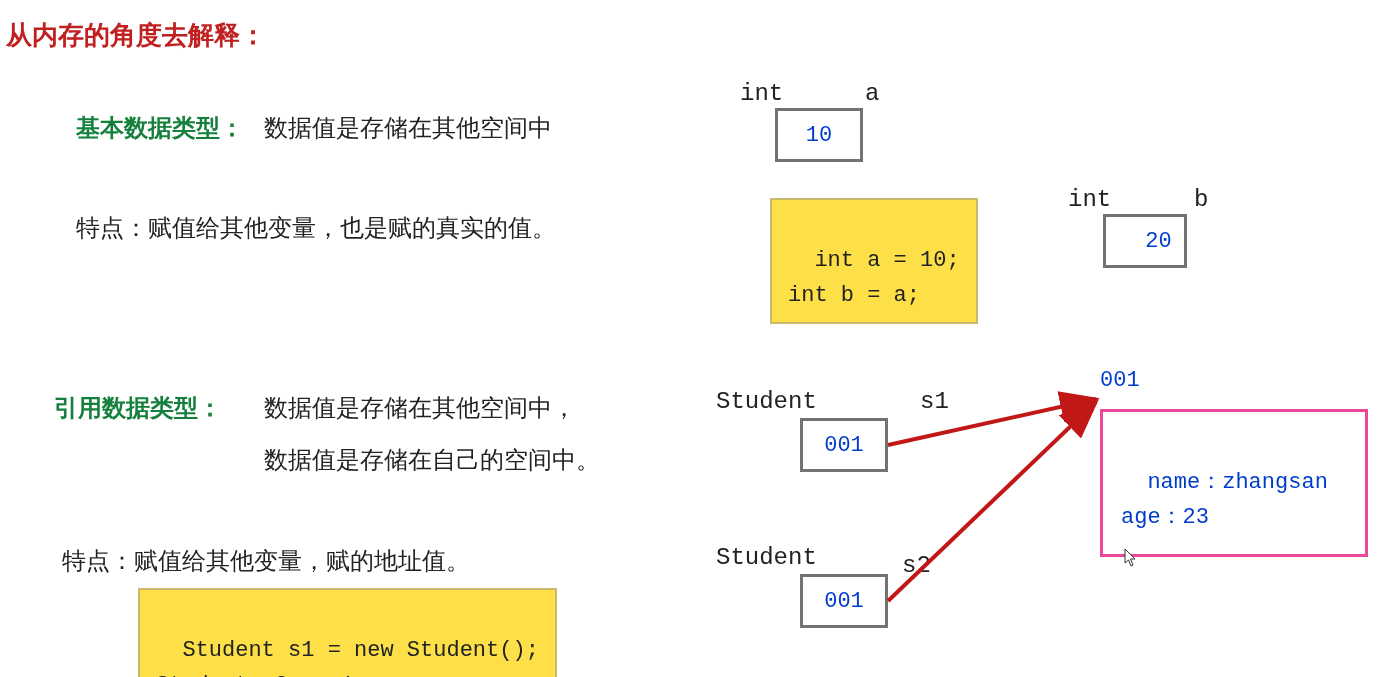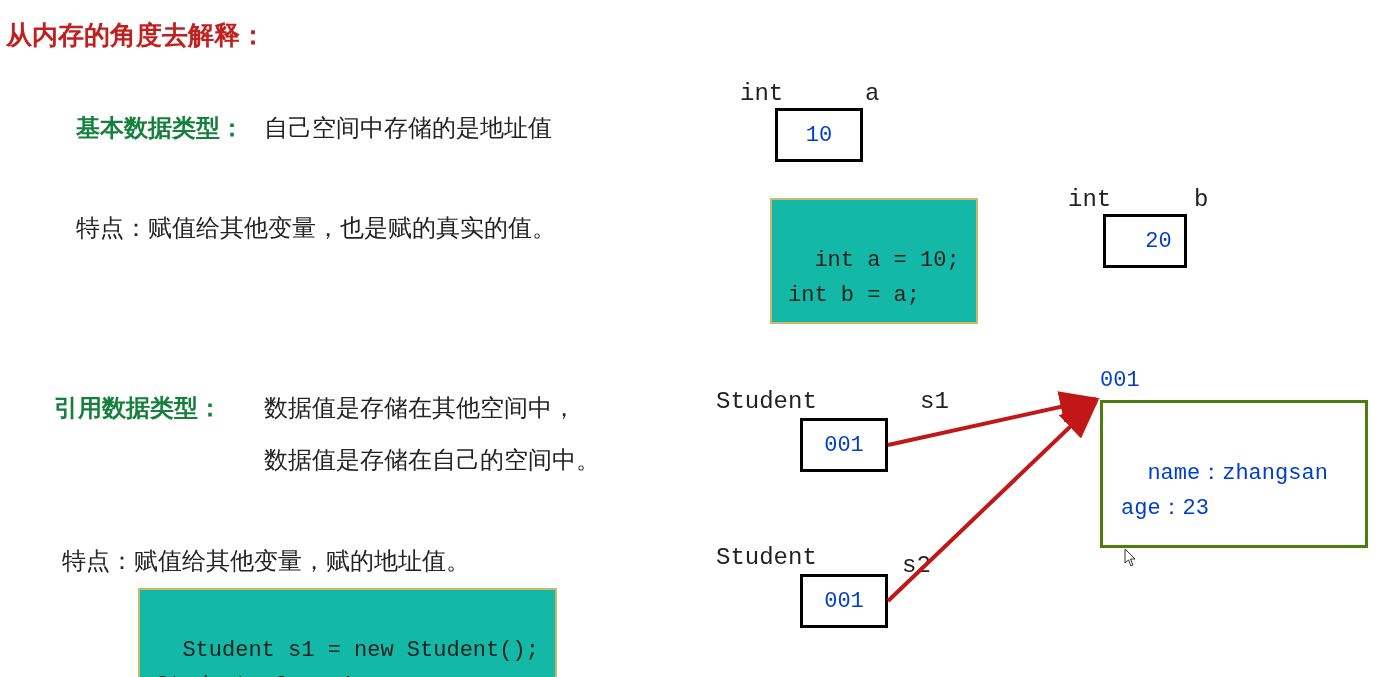--- a/index.html
+++ b/index.html
@@ -24,51 +24,52 @@
       font-size: 24px;
       position: absolute;
     }
     .body-text {
       color: #222;
       font-size: 24px;
       position: absolute;
     }
     .code-box {
       position: absolute;
-      background: #14b8a6;
+      background: #fde047;
       border: 2px solid #c9b96a;
       padding: 8px 16px;
       font-family: "Courier New", Consolas, monospace;
       font-size: 22px;
       line-height: 1.6;
       color: #222;
       white-space: pre;
     }
     .mem-box {
       position: absolute;
-      border: 3px solid #000000;
+      border: 3px solid #737373;
       background: #fff;
       font-family: "Courier New", Consolas, monospace;
       font-size: 22px;
       color: #003dcc;
       text-align: center;
       display: flex;
       align-items: center;
       justify-content: center;
     }
     .obj-box {
       position: absolute;
-      border: 3px solid #4d7c0f;
+      border: 3px solid #ec4899;
       background: #fff;
       font-family: "Courier New", Consolas, monospace;
       font-size: 22px;
       color: #003dcc;
       padding: 18px 18px;
       line-height: 1.6;
       white-space: pre;
+      margin-top: 9px;
     }
     .mem-label {
       position: absolute;
       font-family: "Courier New", Consolas, monospace;
       font-size: 24px;
       color: #222;
     }
     .addr-label {
       position: absolute;
       font-family: "Courier New", Consolas, monospace;
@@ -86,21 +87,21 @@
       width: 14px;
       height: 20px;
     }
   </style>
 </head>
 <body>
 
 <div class="title" style="left:6px; top:18px;">从内存的角度去解释：</div>
 
 <div class="section-label" style="left:76px; top:112px;">基本数据类型：</div>
-<div class="body-text" style="left:264px; top:112px;">自己空间中存储的是地址值</div>
+<div class="body-text" style="left:264px; top:112px;">数据值是存储在其他空间中</div>
 
 <div class="body-text" style="left:76px; top:212px;">
   <span>特点：</span><span>赋值给其他变量，也是赋的真实的值。</span>
 </div>
 
 <div class="code-box" style="left:770px; top:198px;">
   <span>int a = 10;
 int b = a;</span>
 </div>
 

